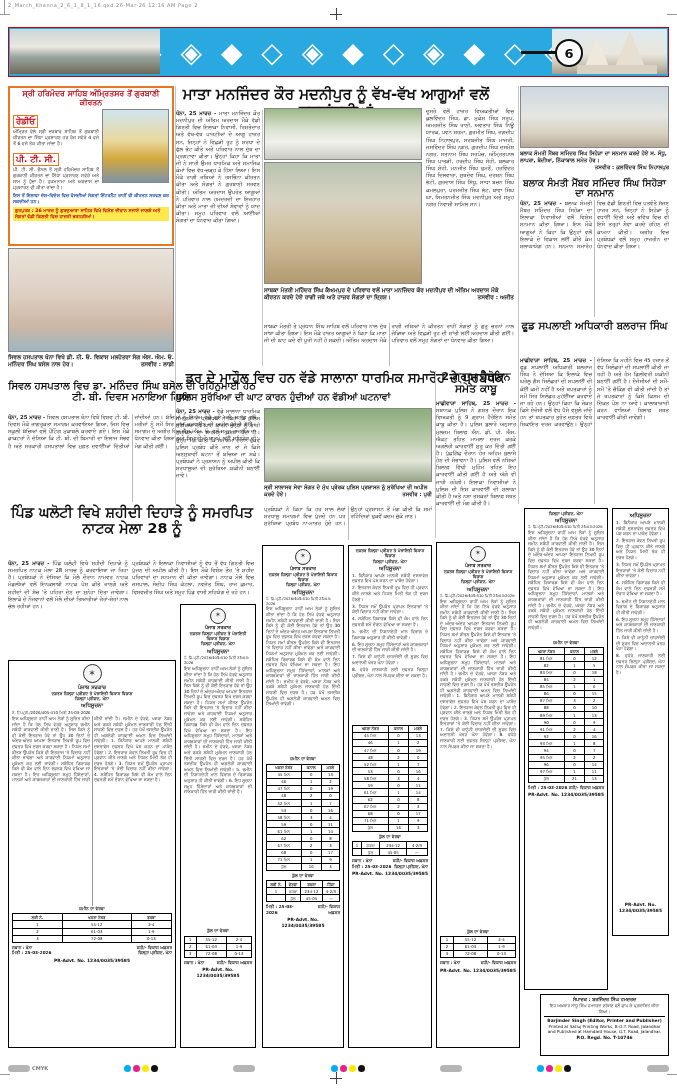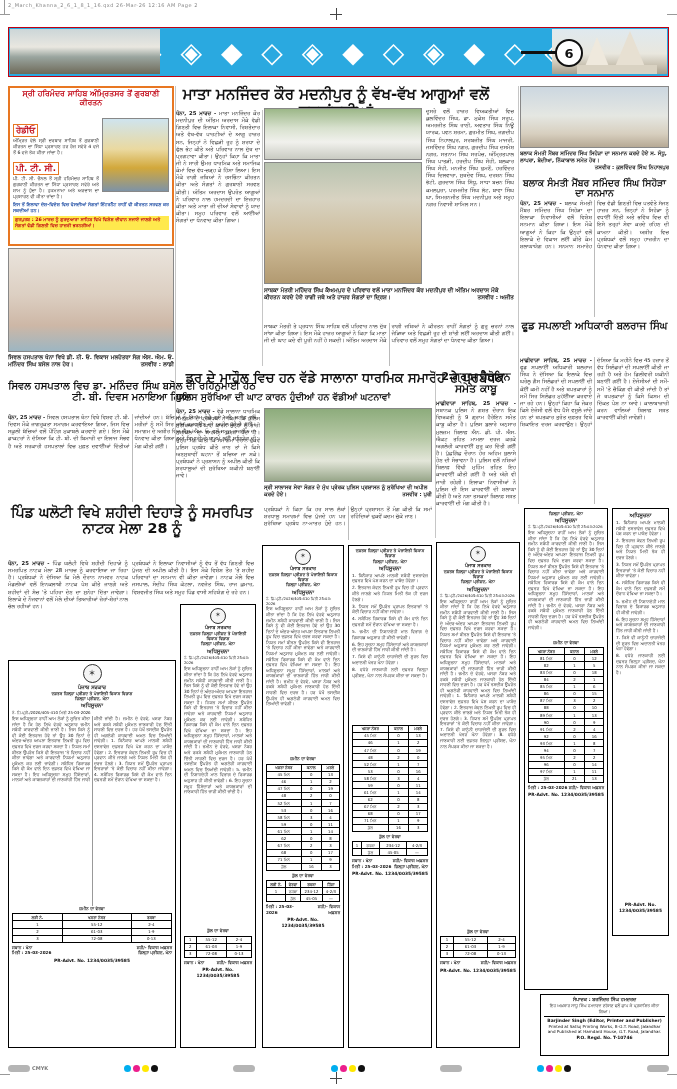--- a/index.html
+++ b/index.html
@@ -106,21 +106,21 @@
       </svg>
     </div>
     <div class="mline" style="left:512px;top:23px;width:36px;"></div>
     <div class="circle6" style="left:546px;top:11px;">
       <span>6</span>
     </div>
   </div>
 
   <div class="abs kbox" style="left:8px;top:86px;width:166px;height:160px;">
     <div class="ktitle">ਸ੍ਰੀ ਹਰਿਮੰਦਰ ਸਾਹਿਬ ਅੰਮ੍ਰਿਤਸਰ ਤੋਂ ਗੁਰਬਾਣੀ ਕੀਰਤਨ</div>
-    <div style="display:flex;gap:3px;margin-top:10px;">
+    <div style="display:flex;gap:3px;margin-top:1px;">
       <div style="width:86px;">
         <span class="klabel">ਰੇਡੀਓ</span>
         <div class="body-xs" style="font-size:4.6px;">ਅੰਮ੍ਰਿਤ ਵੇਲੇ ਸ੍ਰੀ ਦਰਬਾਰ ਸਾਹਿਬ ਤੋਂ ਗੁਰਬਾਣੀ ਕੀਰਤਨ ਦਾ ਸਿੱਧਾ ਪ੍ਰਸਾਰਣ ਹਰ ਰੋਜ਼ ਸਵੇਰੇ 4 ਵਜੇ ਤੋਂ 6 ਵਜੇ ਤੱਕ ਕੀਤਾ ਜਾਂਦਾ ਹੈ।</div>
         <span class="klabel">ਪੀ. ਟੀ. ਸੀ.</span>
         <div class="body-xs" style="font-size:4.6px;">ਪੀ. ਟੀ. ਸੀ. ਚੈਨਲ ਤੋਂ ਸ੍ਰੀ ਹਰਿਮੰਦਰ ਸਾਹਿਬ ਤੋਂ ਗੁਰਬਾਣੀ ਕੀਰਤਨ ਦਾ ਸਿੱਧਾ ਪ੍ਰਸਾਰਣ ਸਵੇਰੇ ਅਤੇ ਸ਼ਾਮ ਨੂੰ ਹੁੰਦਾ ਹੈ। ਹੁਕਮਨਾਮਾ ਅਤੇ ਅਰਦਾਸ ਦਾ ਪ੍ਰਸਾਰਣ ਵੀ ਕੀਤਾ ਜਾਂਦਾ ਹੈ।</div>
       </div>
       <div class="ph ph-golden" style="flex:1;height:74px;"></div>
     </div>
     <div class="body-xs kblue" style="font-size:4.7px;margin-top:2px;">ਇਸ ਤੋਂ ਇਲਾਵਾ ਦੇਸ਼-ਵਿਦੇਸ਼ ਵਿਚ ਵੱਸਦੀਆਂ ਸੰਗਤਾਂ ਇੰਟਰਨੈੱਟ ਰਾਹੀਂ ਵੀ ਕੀਰਤਨ ਸਰਵਣ ਕਰ ਸਕਦੀਆਂ ਹਨ।</div>
     <div class="khl" style="font-size:4.7px;line-height:1.3;">

